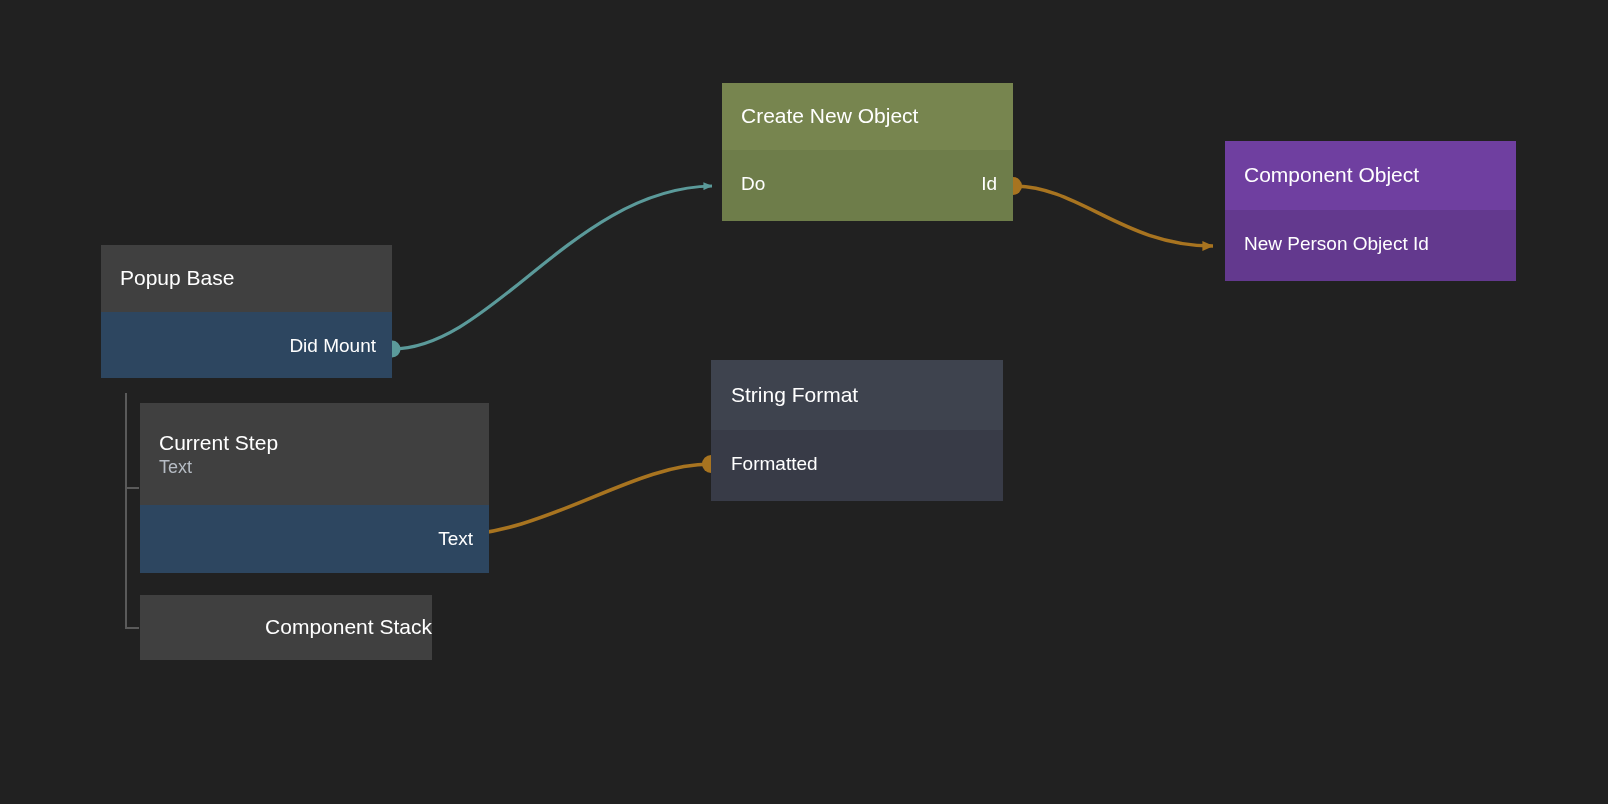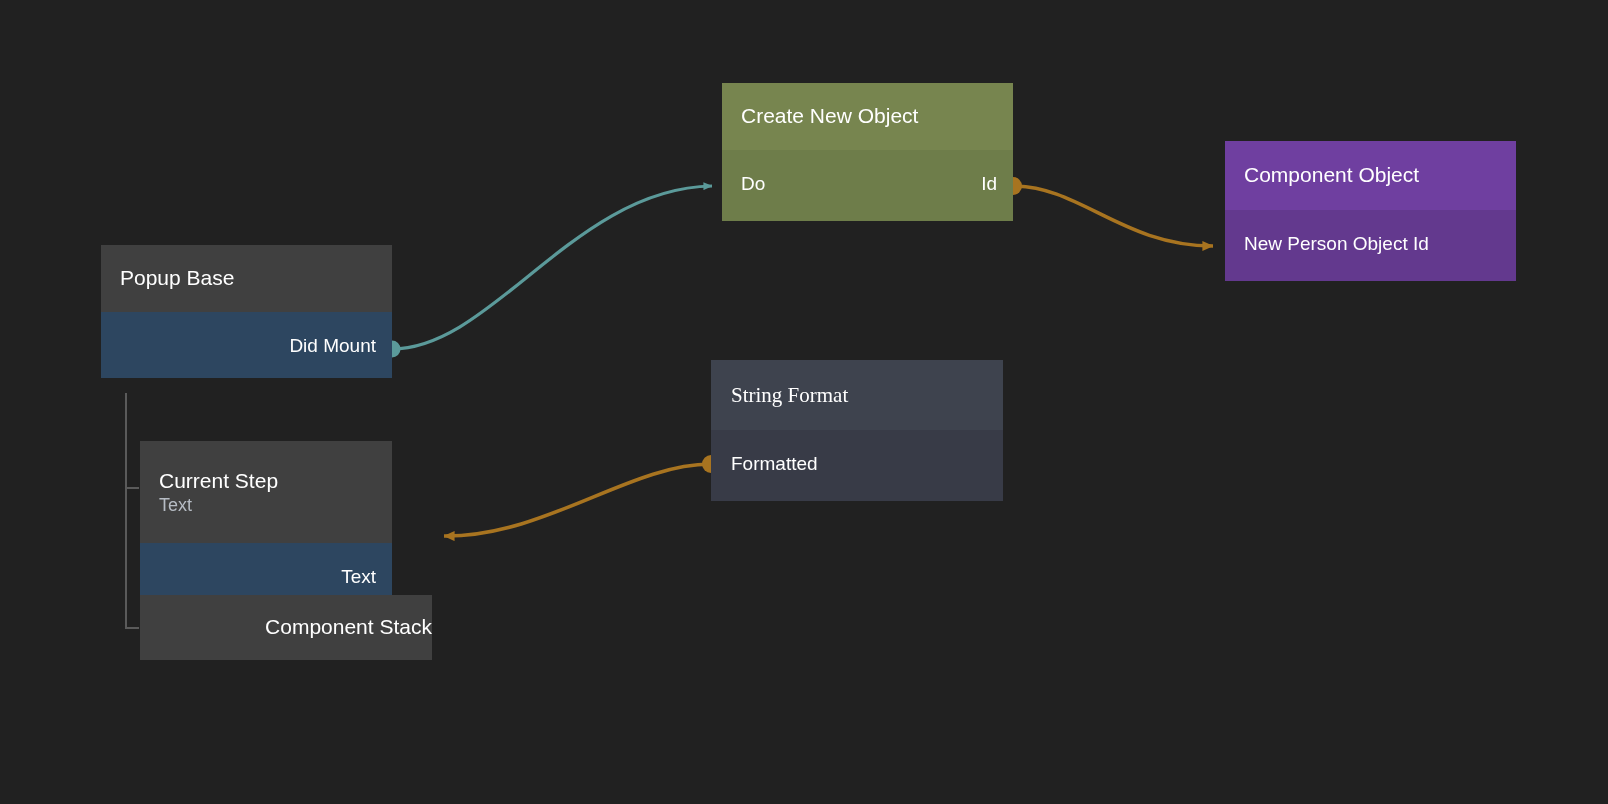--- a/index.html
+++ b/index.html
@@ -75,21 +75,21 @@
 
   
   .n-green .node-header { background: #77854f; }
   .n-green .node-body   { background: #6e7d4a; }
 
   
   .n-purple .node-header { background: #6f3fa0; }
   .n-purple .node-body   { background: #63398e; }
 
   
-  .n-slate .node-header { background: #3e434e; font-family: Liberation Serif, serif; }
+  .n-slate .node-header { background: #3e434e; }
   .n-slate .node-body   { background: #383b47; }
 
   
   .tree-line {
     position: absolute;
     background: #5a5a5a;
     z-index: 1;
   }
 </style>
 </head>
@@ -131,21 +131,21 @@
     <div class="node-header" style="height:67px; padding:0 0 0 19px;">
       <div class="node-title">Popup Base</div>
     </div>
     <div class="node-body" style="height:66px;">
       <div class="port-row" style="right:16px; top:24px;">
         <span class="port-label">Did Mount</span>
       </div>
     </div>
   </div>
 
-  <div class="node n-blue" style="left:140px; top:403px; width:252px; height:170px;margin-top:38px;">
+  <div class="node n-blue" style="left:140px; top:403px; width:349px; height:170px;">
     <div class="node-header" style="height:102px; padding:0 0 0 19px;">
       <div class="node-title">Current Step</div>
       <div class="node-subtitle">Text</div>
     </div>
     <div class="node-body" style="height:68px;">
       <div class="port-row" style="right:16px; top:24px;">
         <span class="port-label">Text</span>
       </div>
     </div>
   </div>

